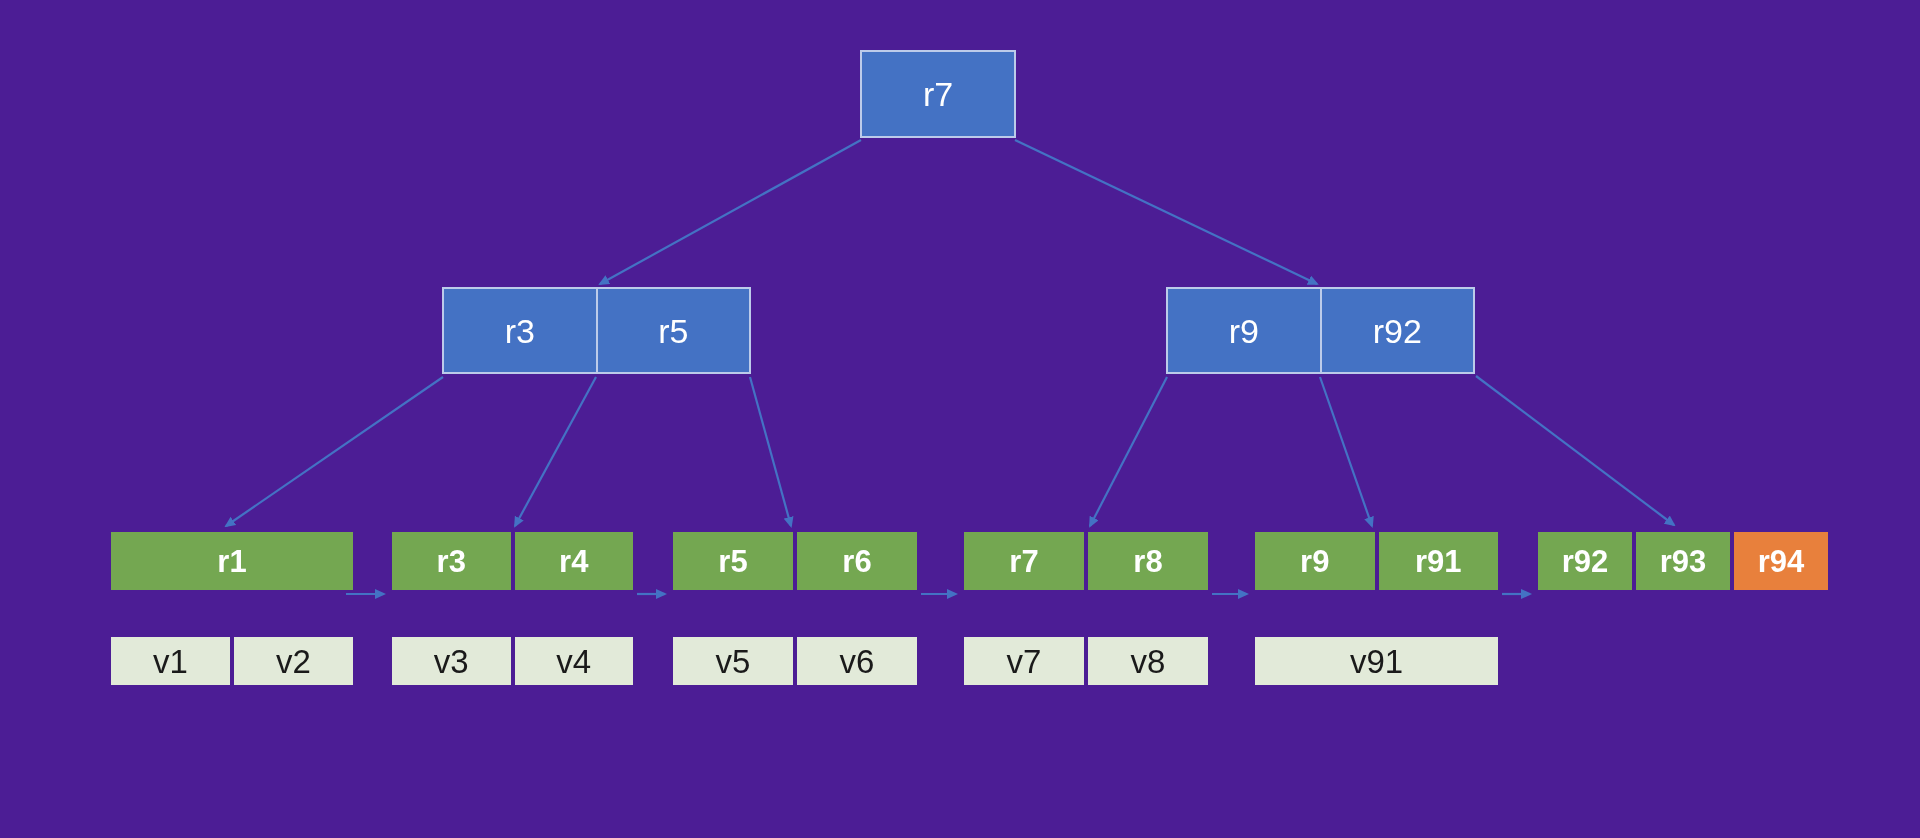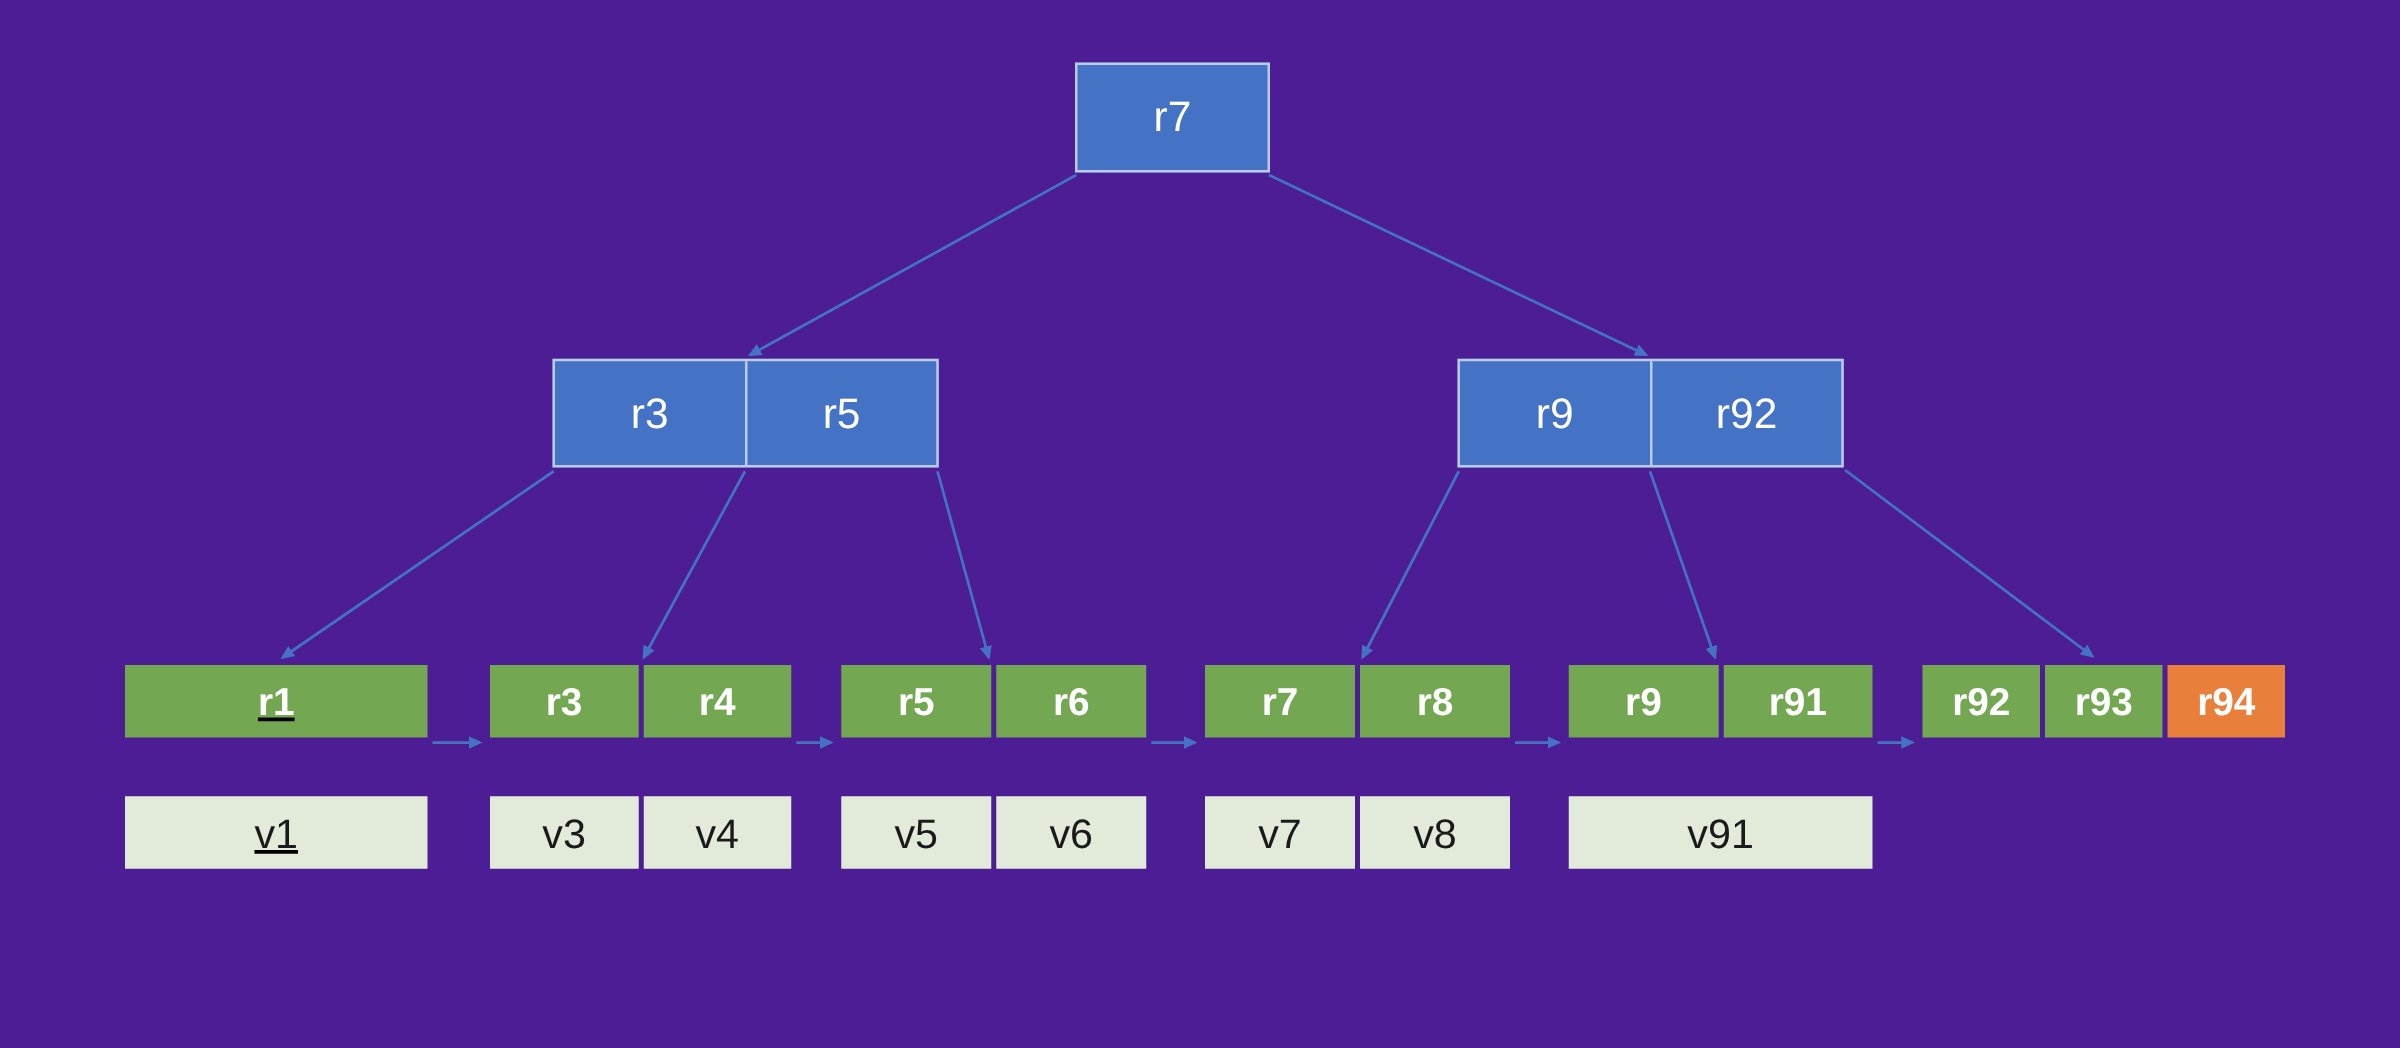--- a/index.html
+++ b/index.html
@@ -21,21 +21,21 @@
   .inode .cell {
     flex:1; display:flex; align-items:center; justify-content:center;
     color:var(--key-text); font-size:34px; line-height:1;
   }
   .inode .cell + .cell { border-left:2px solid var(--node-border); }
 
   
   .leaf { top:532px; }
   .leaf .row { display:flex; gap:4px; }
   .leaf .row.keys { height:58px; margin-bottom:5px; }
-  .leaf .row.vals { height:58px;margin-top:47px; }
+  .leaf .row.vals { height:48px;margin-top:47px; }
   .leaf .cell {
     flex:1; display:flex; align-items:center; justify-content:center; line-height:1;
   }
   .leaf .cell.key { background:var(--leaf-green); color:var(--key-text); font-weight:bold; font-size:31px; }
   .leaf .cell.val { background:var(--leaf-value-bg); color:var(--value-text); font-size:33px; }
   .leaf .cell.hl  { background:var(--highlight-orange); }
 </style>
 </head>
 <body>
 
@@ -83,29 +83,32 @@
 
   <div class="node inode" style="left:1166px; top:287px; width:309px; height:87px;">
     <div class="cell">
       <span>r9</span>
     </div>
     <div class="cell">
       <span>r92</span>
     </div>
   </div>
 
-  <div class="node leaf" style="left:100px; width:242px;text-decoration:underline;">
+  <div class="node leaf" style="left:111px; width:242px;">
     <div class="row keys">
       <div class="cell key">
           <span>r1</span>
         </div>
     </div>
     <div class="row vals">
       <div class="cell val">
           <span>v1</span>
+        </div>
+      <div class="cell val">
+          <span>v2</span>
         </div>
     </div>
   </div>
 
   <div class="node leaf" style="left:392px; width:241px;">
     <div class="row keys">
       <div class="cell key">
           <span>r3</span>
         </div>
       <div class="cell key">

